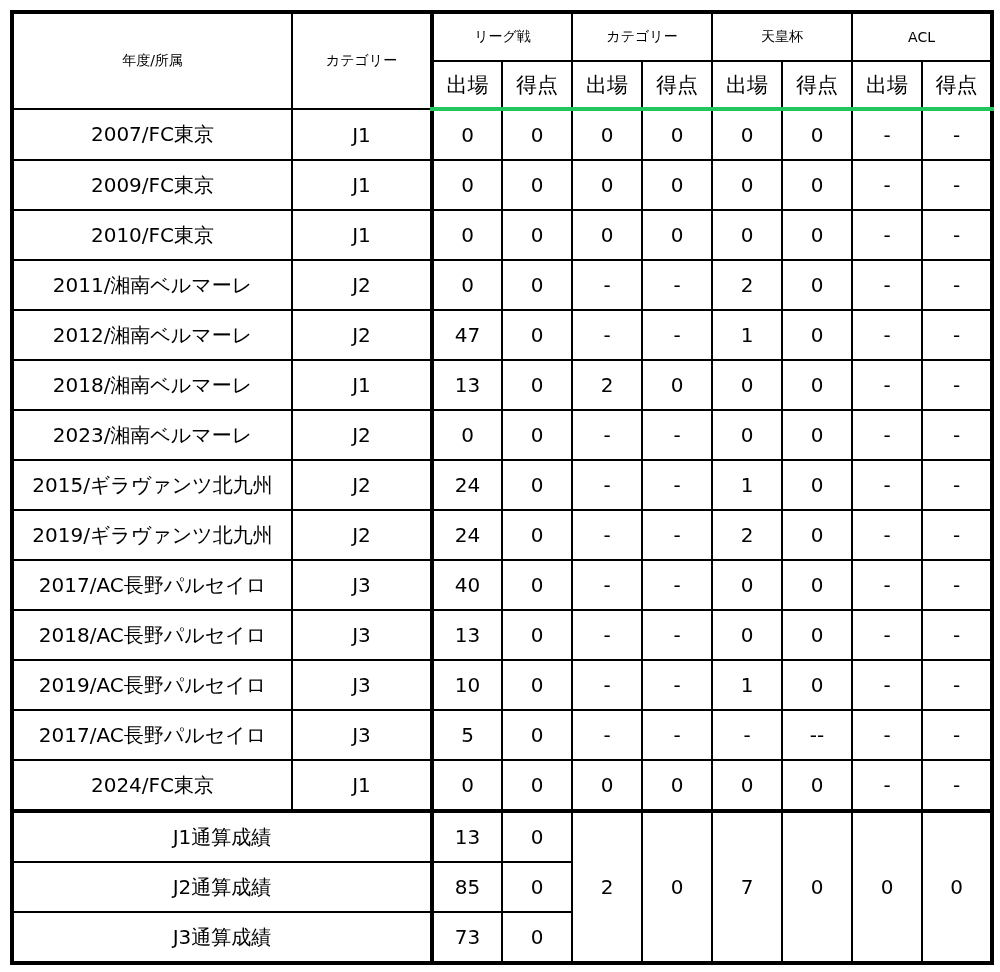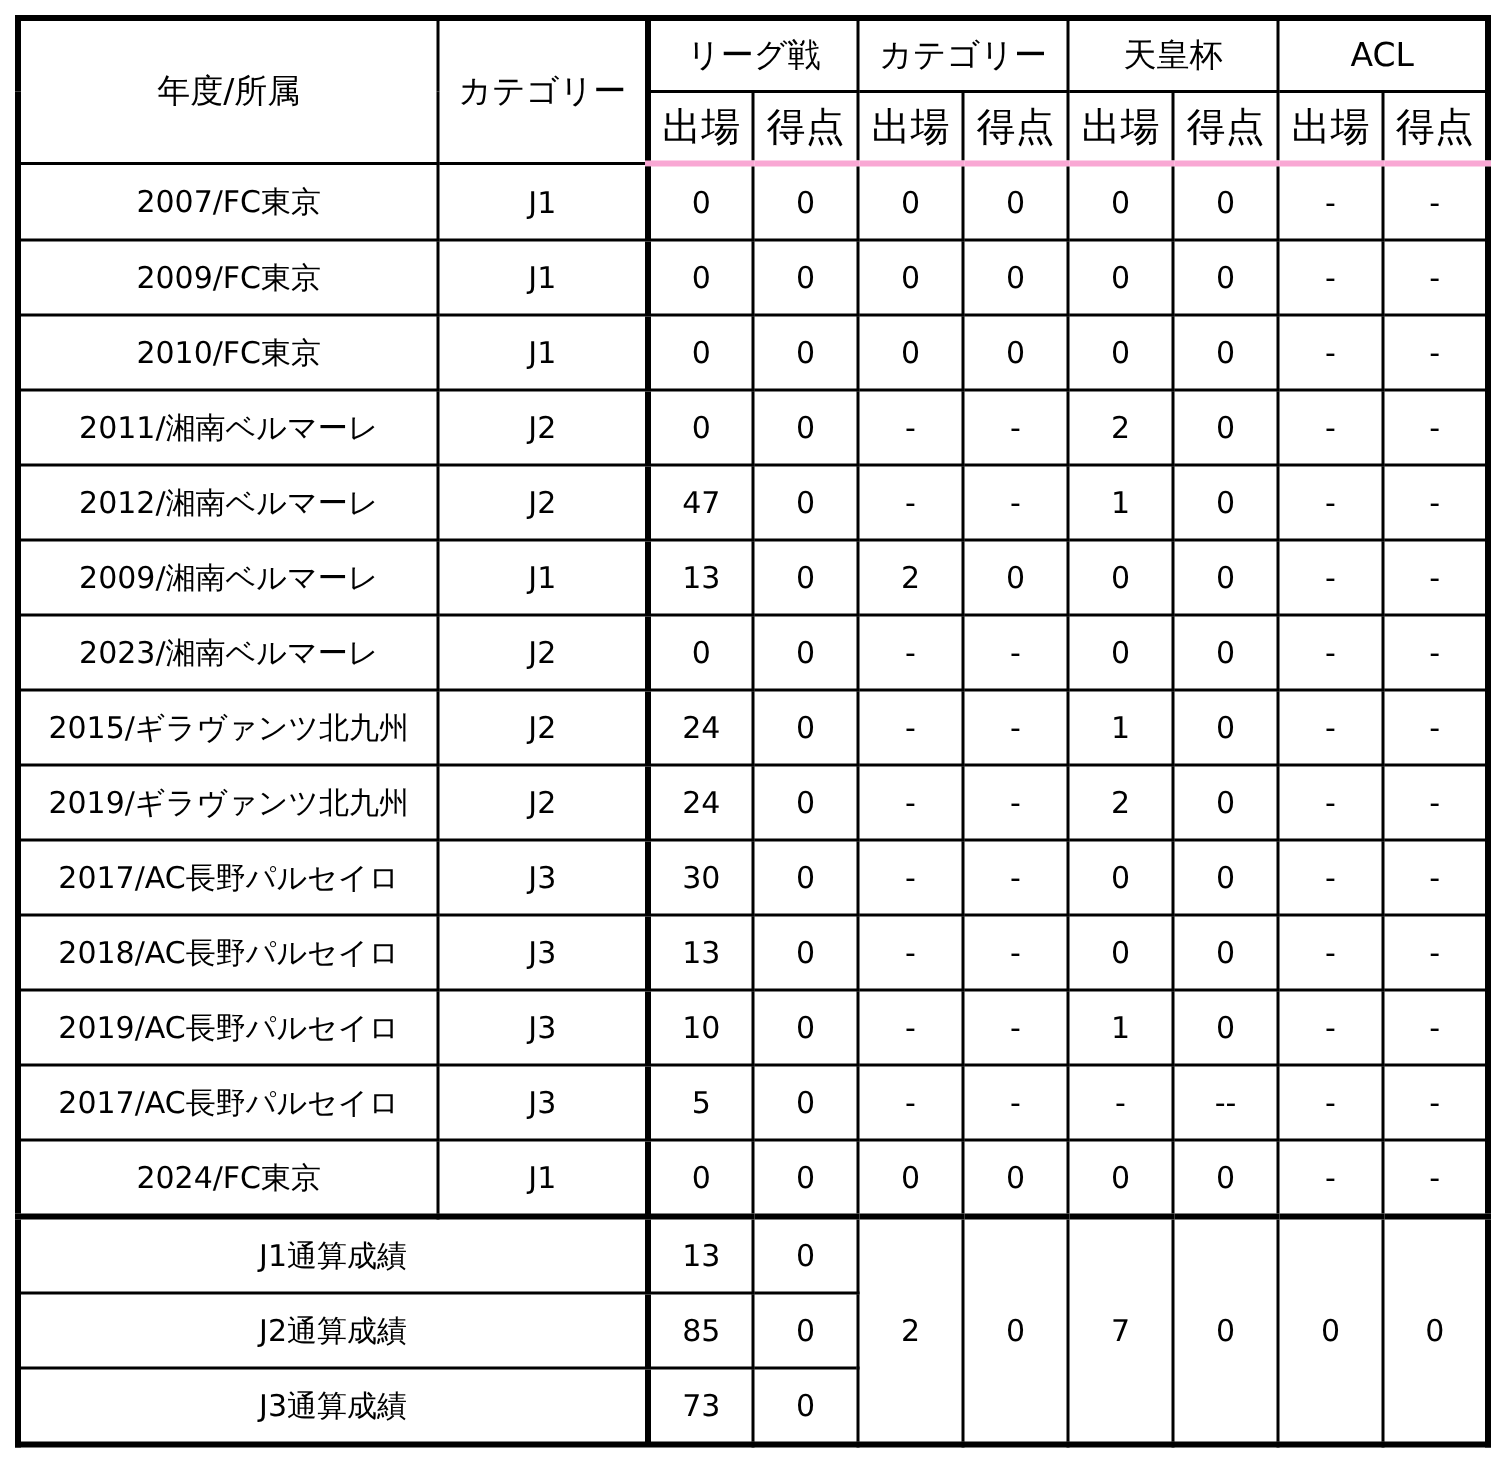--- a/index.html
+++ b/index.html
@@ -28,22 +28,22 @@
     text-align: center;
     vertical-align: middle;
     font-weight: normal;
     font-size: 20px;
     padding: 0;
     overflow: hidden;
     white-space: nowrap;
     background: #ffffff;
   }
   
-  tr.head-group th { height: 46px; font-size: 22px; }
-  tr.head-sub th   { height: 45px; font-size: 26px; border-bottom: 4px solid #f9a8d4; margin-top: 36px; }
+  tr.head-group th { height: 46px; font-size: 14px; }
+  tr.head-sub th   { height: 45px; font-size: 21px; border-bottom: 4px solid #22c55e; margin-top: 36px; }
   
   tbody tr td { height: 48px; }
   
   .thick-left { border-left: 4px solid #000000 !important; }
   
   .thick-top { border-top: 4px solid #000000 !important; }
 </style>
 </head>
 <body>
 
@@ -136,21 +136,21 @@
           <td class="thick-left">47</td>
           <td>0</td>
           <td>-</td>
           <td>-</td>
           <td>1</td>
           <td>0</td>
           <td>-</td>
           <td>-</td>
         </tr>
         <tr>
-          <td>2009/湘南ベルマーレ</td>
+          <td>2018/湘南ベルマーレ</td>
           <td>J1</td>
           <td class="thick-left">13</td>
           <td>0</td>
           <td>2</td>
           <td>0</td>
           <td>0</td>
           <td>0</td>
           <td>-</td>
           <td>-</td>
         </tr>
@@ -186,21 +186,21 @@
           <td>-</td>
           <td>-</td>
           <td>2</td>
           <td>0</td>
           <td>-</td>
           <td>-</td>
         </tr>
         <tr>
           <td>2017/AC長野パルセイロ</td>
           <td>J3</td>
-          <td class="thick-left">30</td>
+          <td class="thick-left">40</td>
           <td>0</td>
           <td>-</td>
           <td>-</td>
           <td>0</td>
           <td>0</td>
           <td>-</td>
           <td>-</td>
         </tr>
         <tr>
           <td>2018/AC長野パルセイロ</td>

